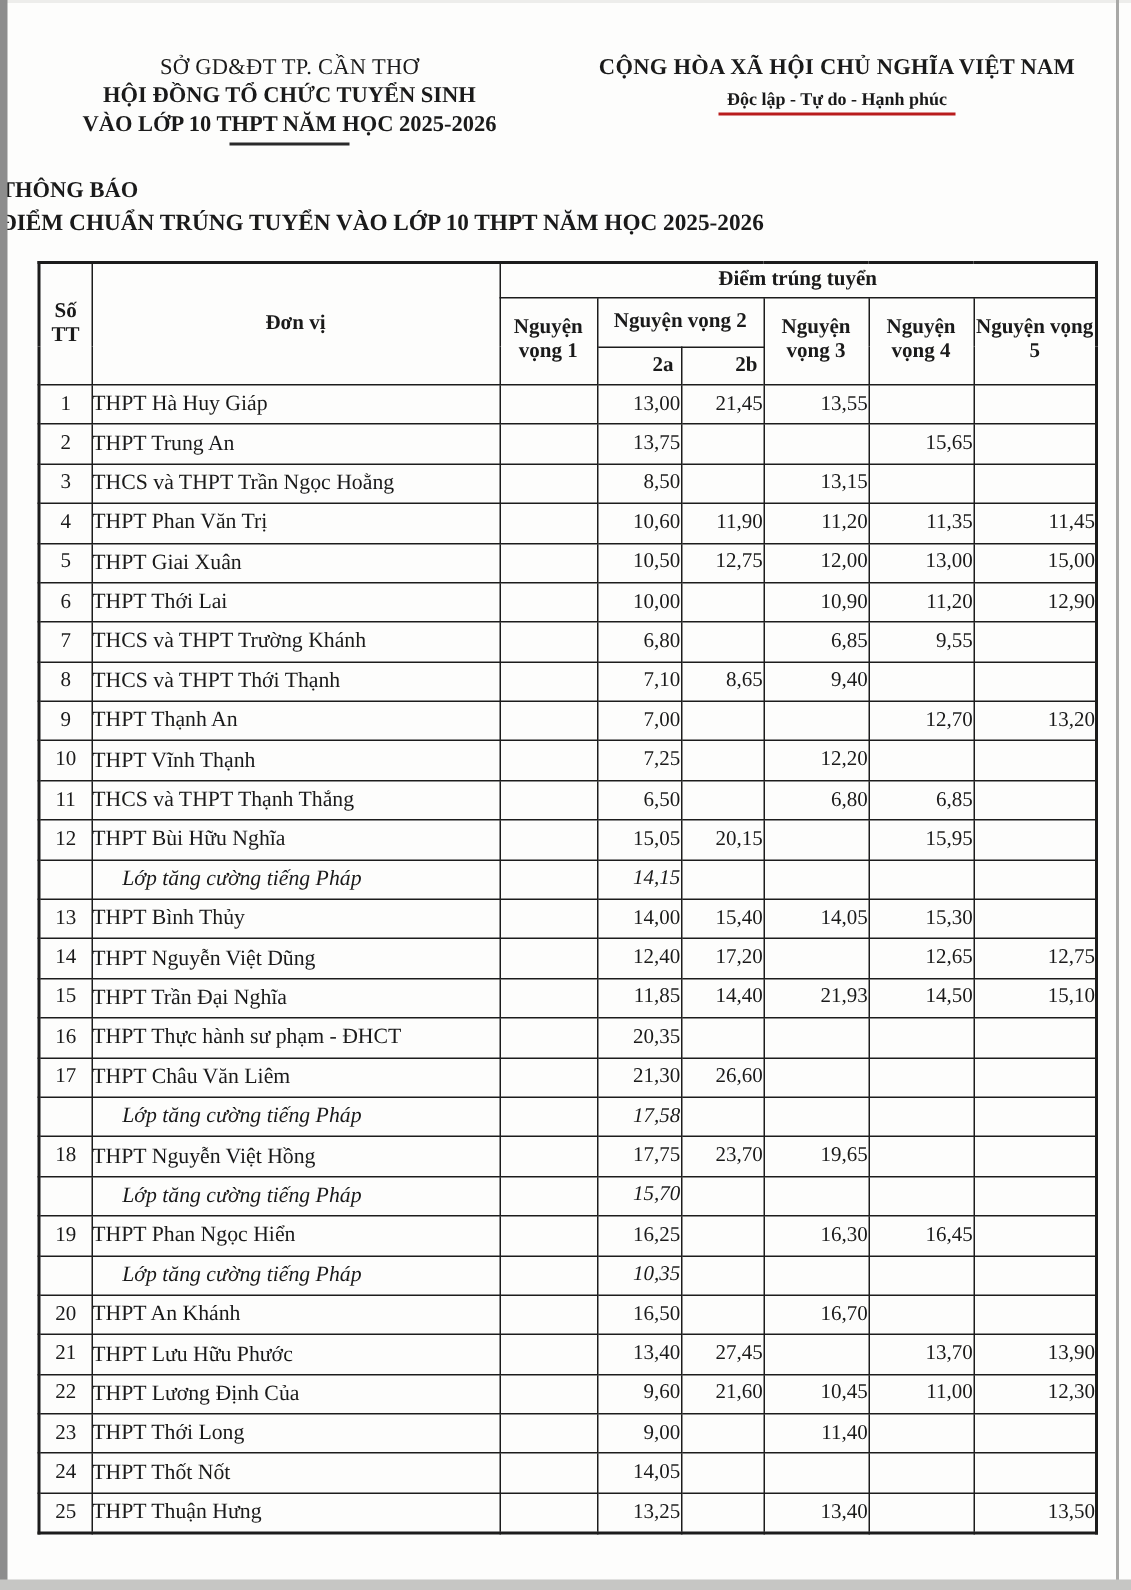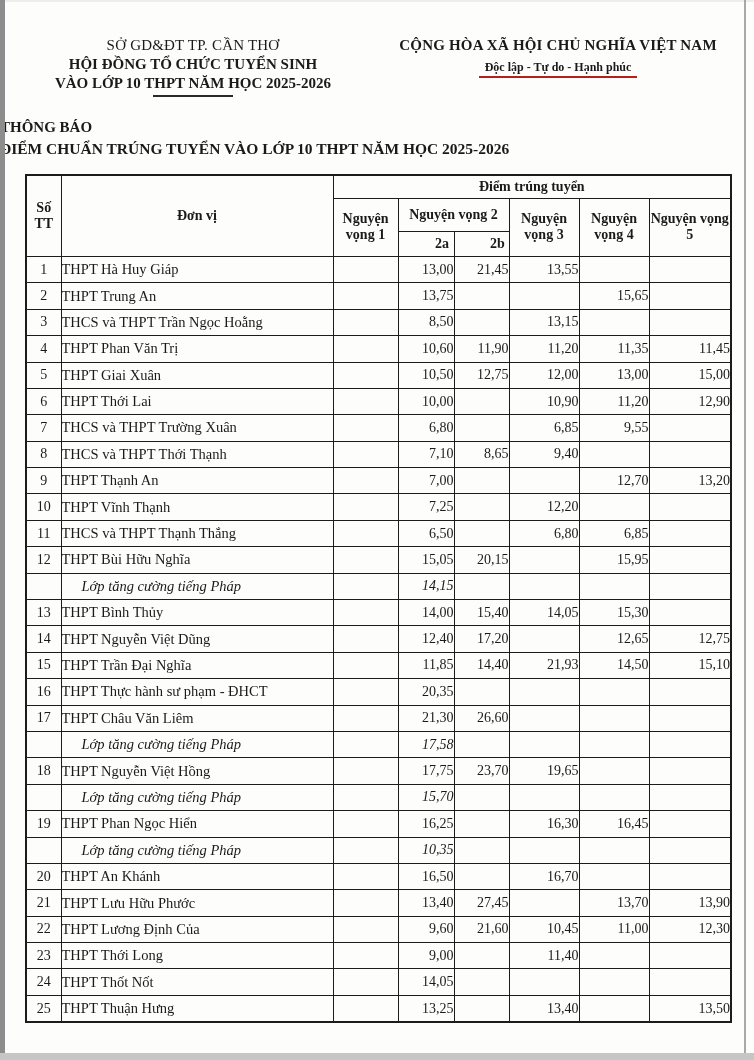--- a/index.html
+++ b/index.html
@@ -176,21 +176,21 @@
           <td class="cell-name">THPT Thới Lai</td>
           <td class="cell-score"></td>
           <td class="cell-score">10,00</td>
           <td class="cell-score"></td>
           <td class="cell-score">10,90</td>
           <td class="cell-score">11,20</td>
           <td class="cell-score">12,90</td>
         </tr>
         <tr>
           <td class="cell-stt">7</td>
-          <td class="cell-name">THCS và THPT Trường Xuân</td>
+          <td class="cell-name">THCS và THPT Trường Khánh</td>
           <td class="cell-score"></td>
           <td class="cell-score">6,80</td>
           <td class="cell-score"></td>
           <td class="cell-score">6,85</td>
           <td class="cell-score">9,55</td>
           <td class="cell-score"></td>
         </tr>
         <tr>
           <td class="cell-stt">8</td>
           <td class="cell-name">THCS và THPT Thới Thạnh</td>

